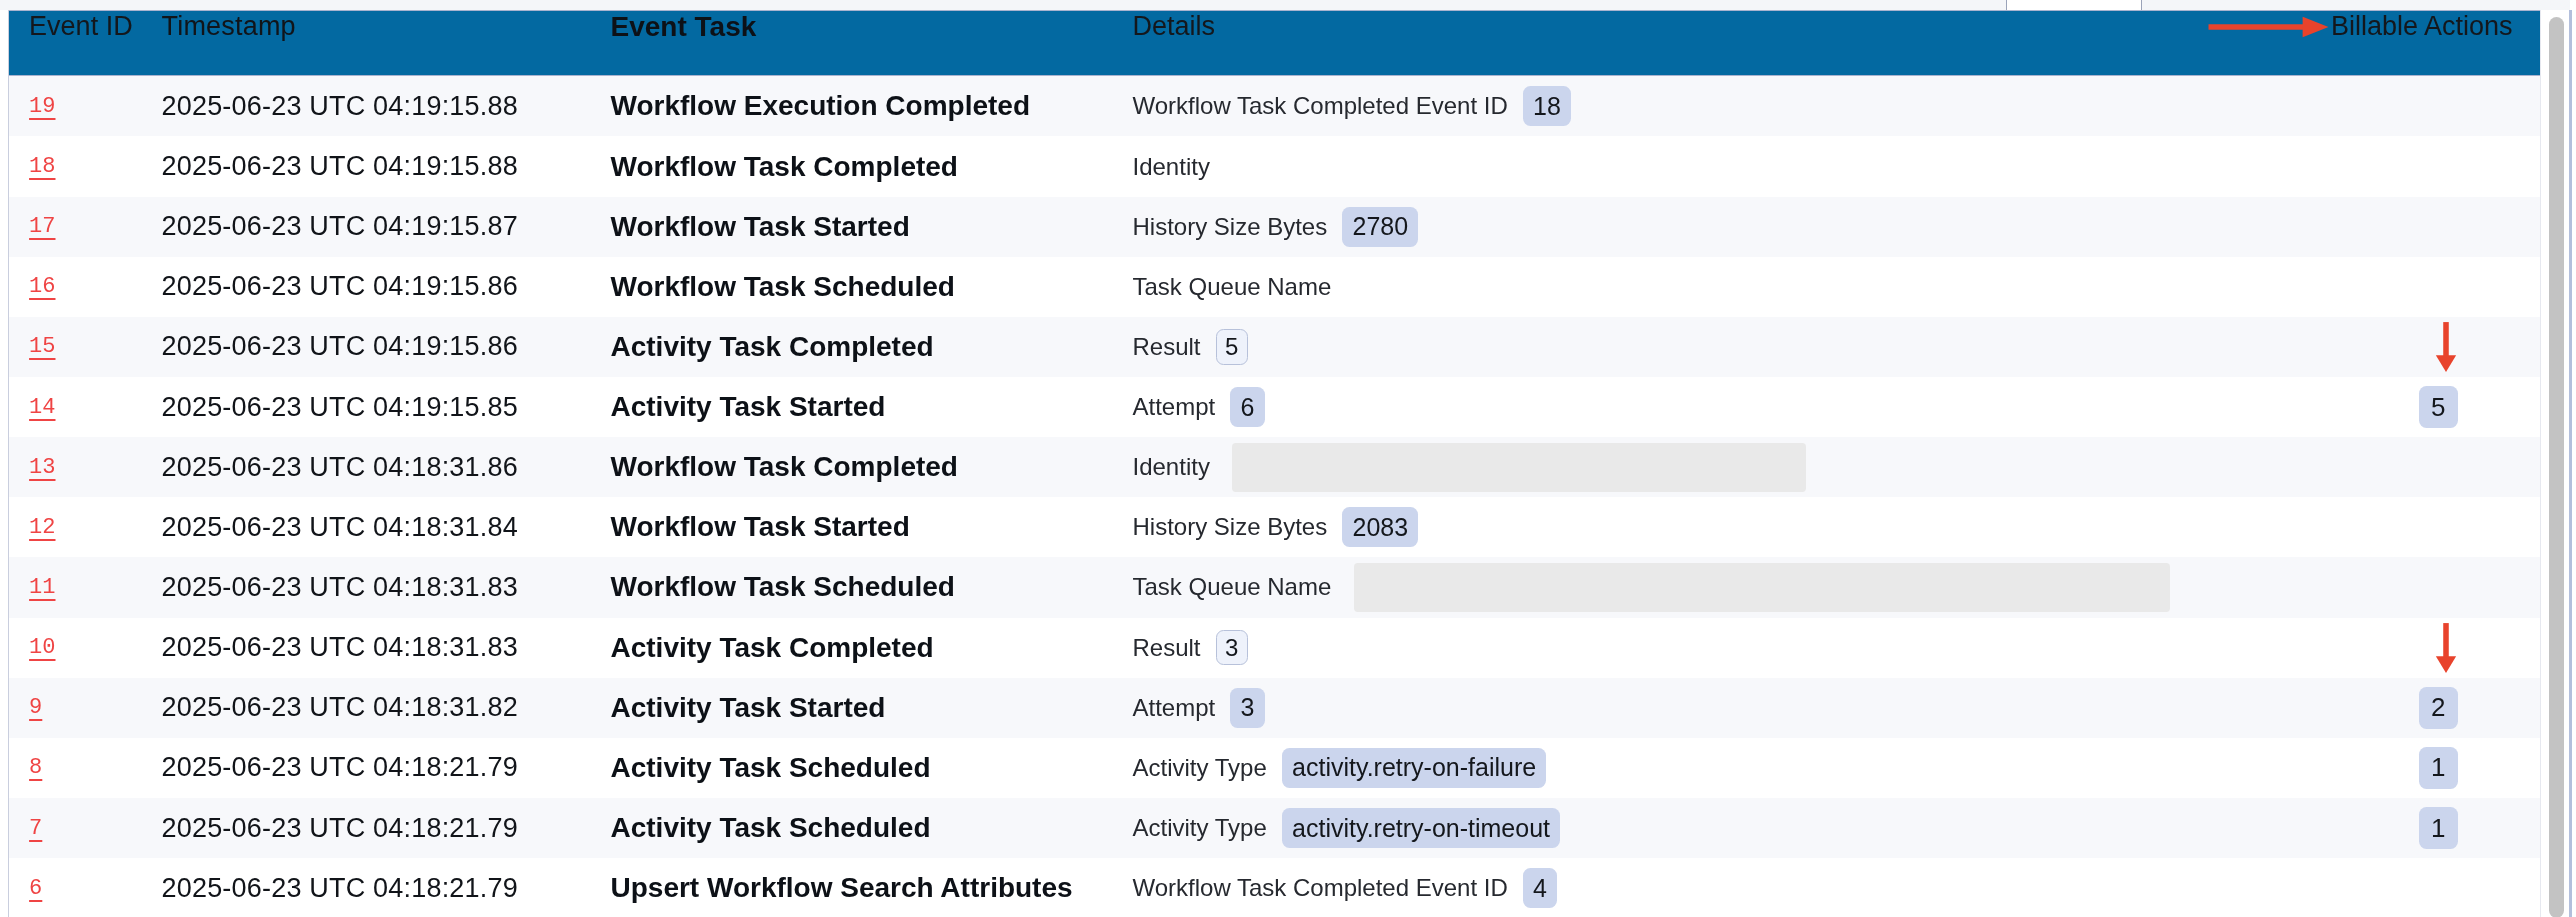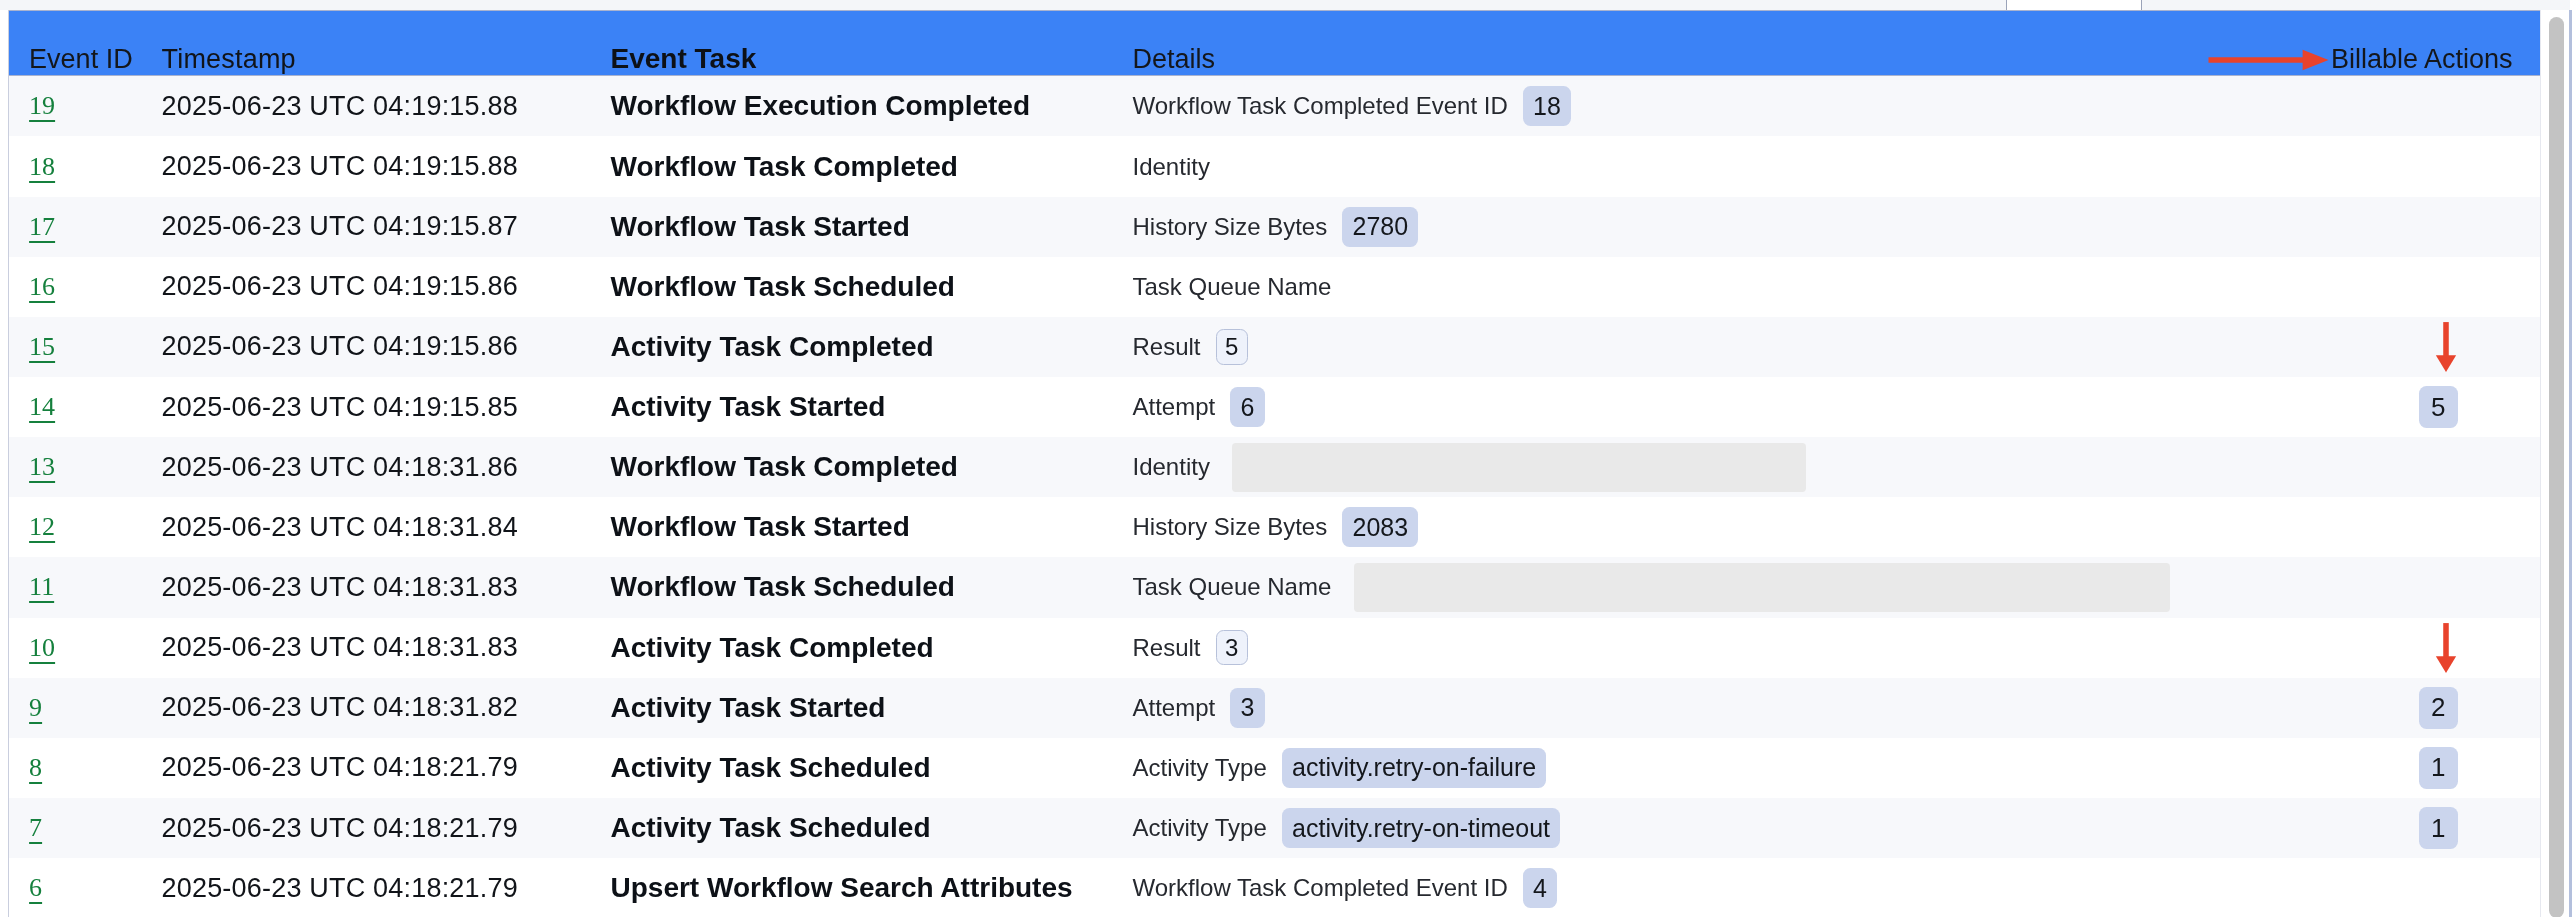--- a/index.html
+++ b/index.html
@@ -12,34 +12,34 @@
   }
   
   .top-strip{position:absolute;left:0;top:0;width:2570px;height:10.3px;background:#f4f6f9;}
   .top-strip .notch{position:absolute;left:2006px;top:0;width:136px;height:10.3px;background:#ffffff;
     border-left:1.9px solid #9aa3b9;border-right:1.9px solid #9aa3b9;box-sizing:border-box;}
   
   .table{position:absolute;left:7.5px;top:10.3px;width:2533px;height:908px;
     border-left:1.9px solid #c9cede;border-right:0.9px solid #e6e8ef;box-sizing:border-box;
     display:flex;flex-direction:column;}
   .hdr{
-    height:66px;flex:0 0 66px;background:#3b82f6;
+    height:66px;flex:0 0 66px;background:#0369a1;
     border-top:1.9px solid #a9b3cf;border-bottom:1.9px solid #a9b3cf;box-sizing:border-box;
-    display:flex;align-items:flex-end;font-size:27px;font-weight:500;color:#14171c;
+    display:flex;align-items:flex-start;font-size:27px;font-weight:500;color:#14171c;
   }
   .rows{flex:1;display:flex;flex-direction:column;}
   .row{flex:1;display:flex;align-items:center;background:#ffffff;}
   .row.tint{background:#f7f8fb;}
   .cell{display:flex;align-items:center;box-sizing:border-box;}
   .c-id{width:153px;padding-left:20.6px;flex:0 0 153px;}
   .c-ts{width:449px;flex:0 0 449px;font-size:27px;color:#111419;letter-spacing:0.2px;}
   .c-type{width:522px;flex:0 0 522px;font-size:28px;font-weight:700;color:#0d1117;}
   .c-detail{flex:1;font-size:24px;color:#26292f;}
   .c-bill{width:185px;flex:0 0 185px;justify-content:flex-end;padding-right:82px;}
-  .evt-id{font-family:Liberation Serif, serif;font-size:26px;color:#15803d;
+  .evt-id{font-family:Liberation Mono, monospace;font-size:22px;color:#ef4444;
     text-decoration:underline;text-underline-offset:5.6px;text-decoration-thickness:1.9px;cursor:pointer;}
   .badge{margin-left:15px;background:#cbd5ed;border-radius:7.5px;padding:5.6px 10.3px;
     font-size:25px;color:#14171c;white-space:nowrap;}
   .badge.outline{background:#eef2fb;border:1.9px solid #b7c1da;padding:2.8px 8.4px;font-size:24px;}
   .redacted{margin-left:22.4px;height:49px;background:#e9e9e9;border-radius:3.7px;display:inline-block;}
   .bill-badge{background:#cbd5ed;border-radius:7.5px;padding:5.6px 12px;font-size:26px;color:#14171c;}
   .arrow-down{display:block;}
   
   .hdr .h-details{flex:1;display:flex;align-items:center;justify-content:space-between;padding-right:27px;}
   .h-bill-group{display:flex;align-items:center;}

